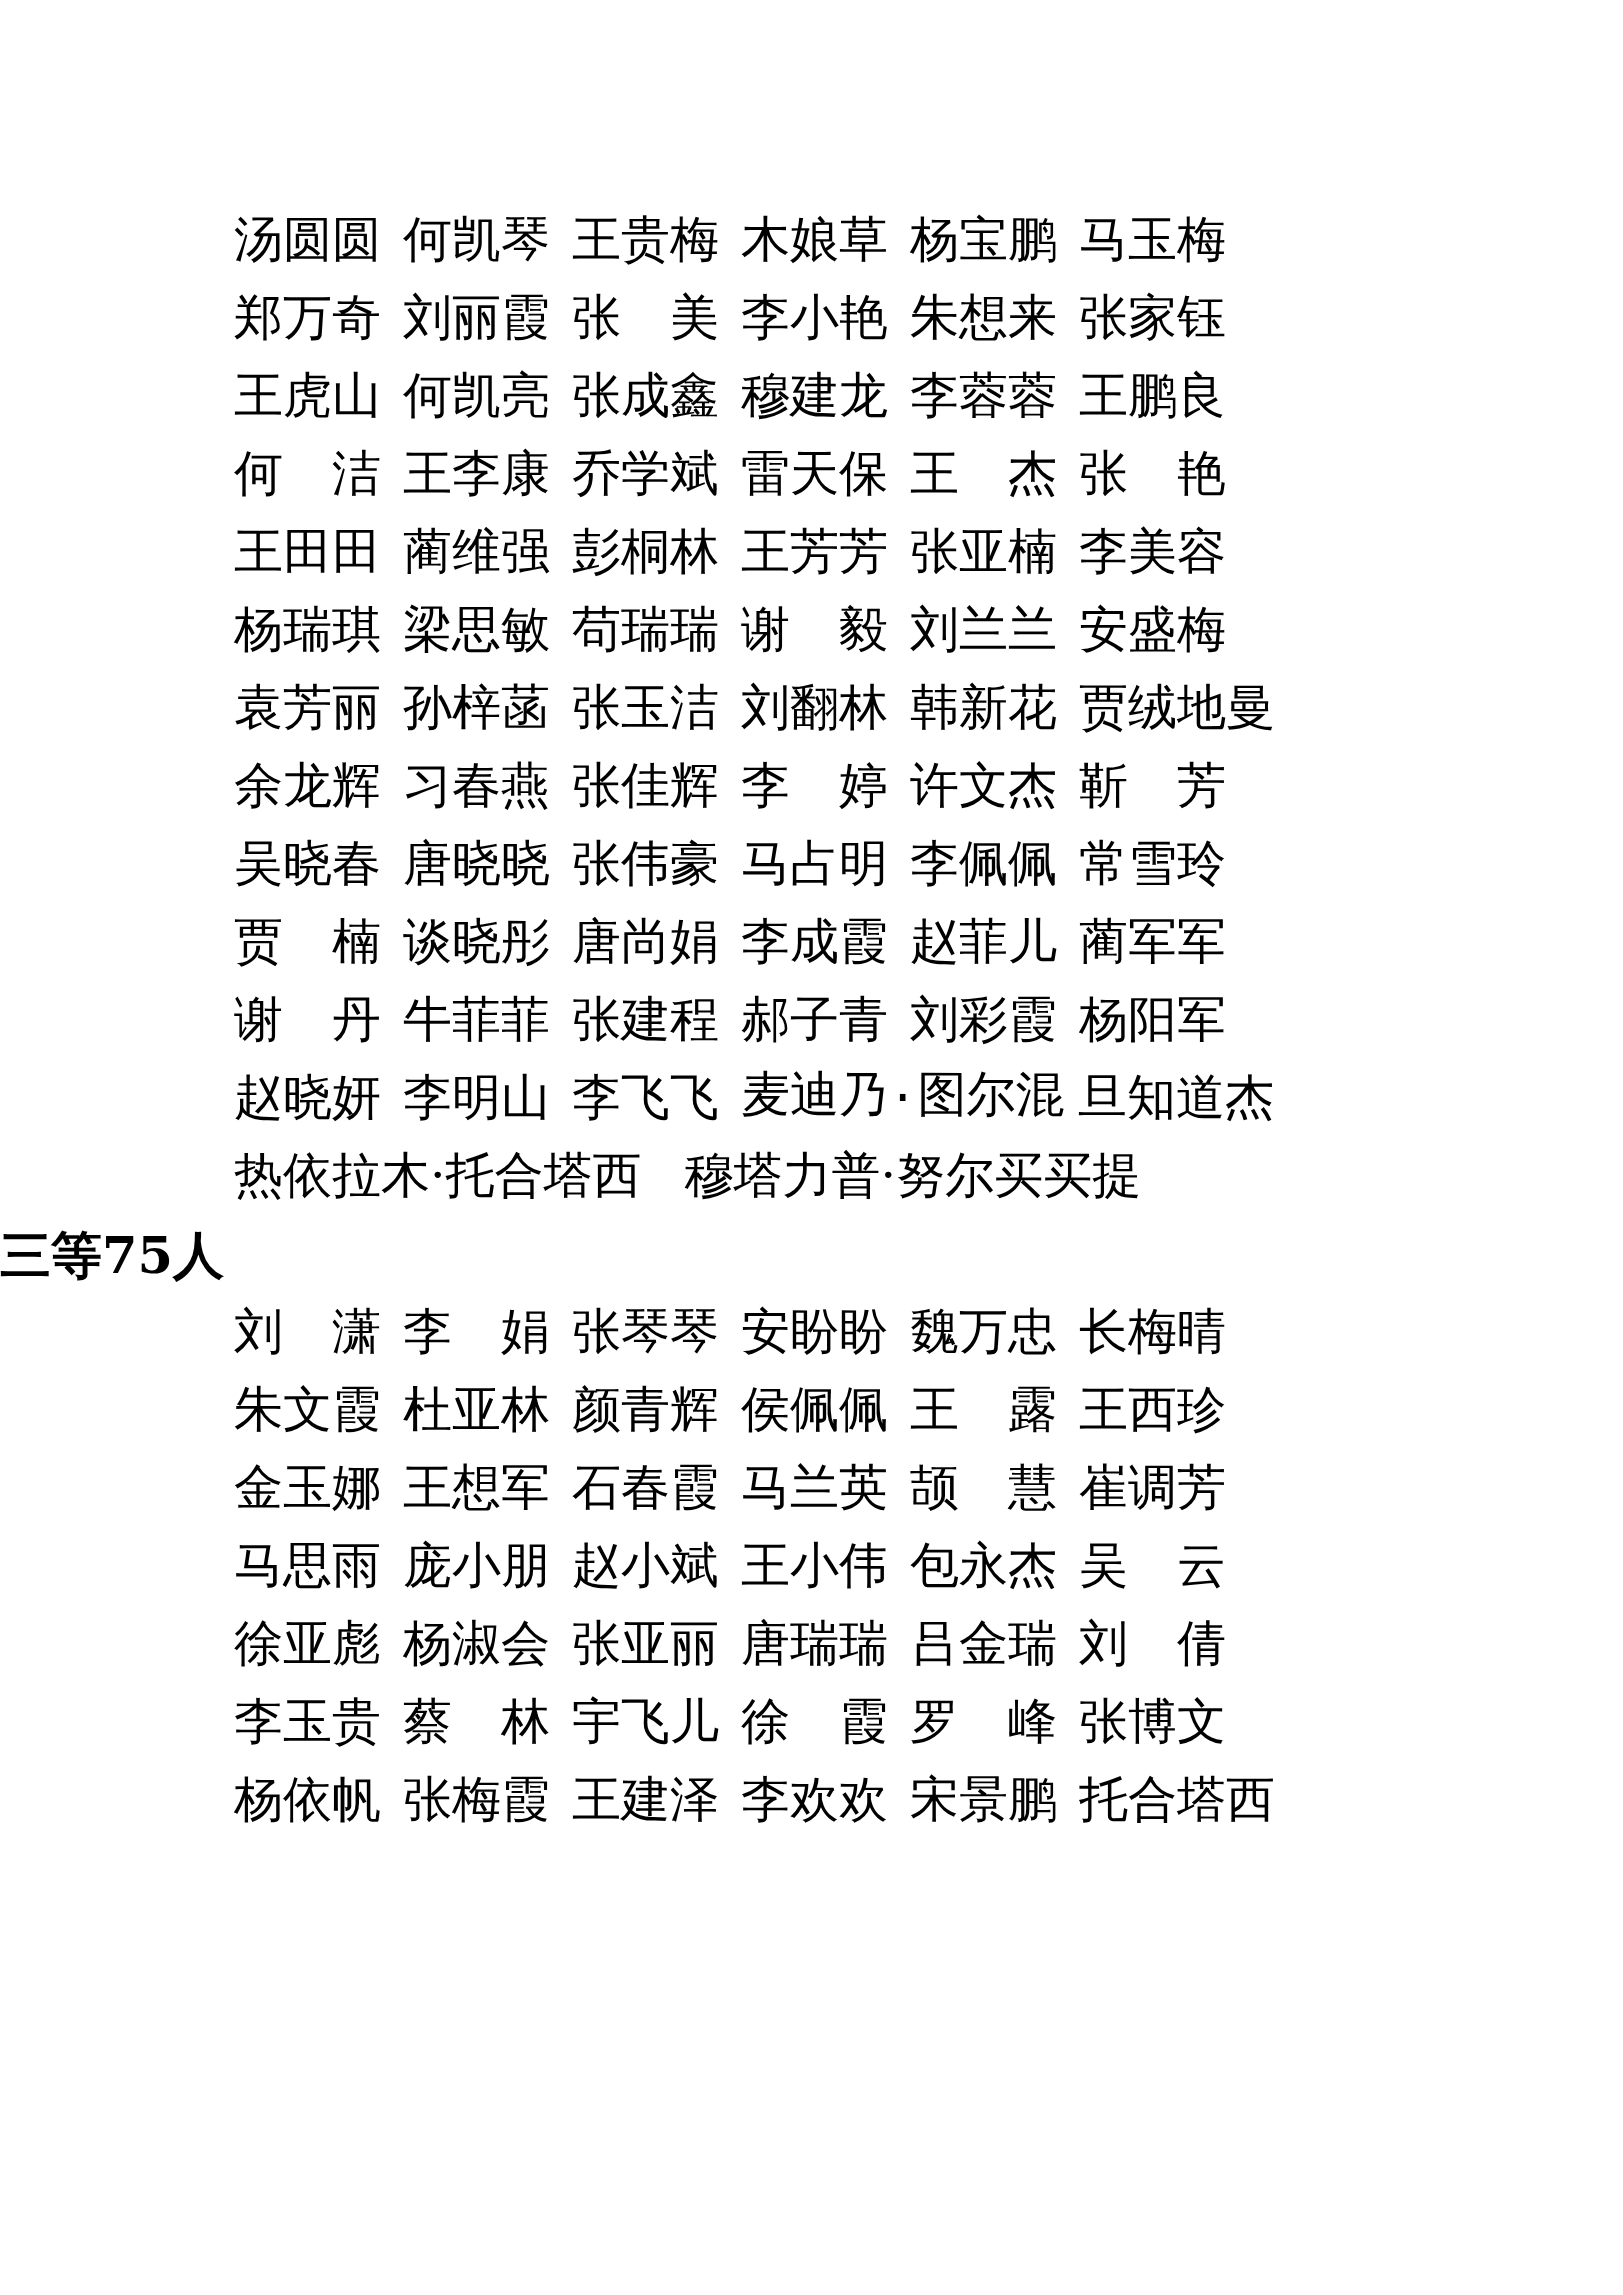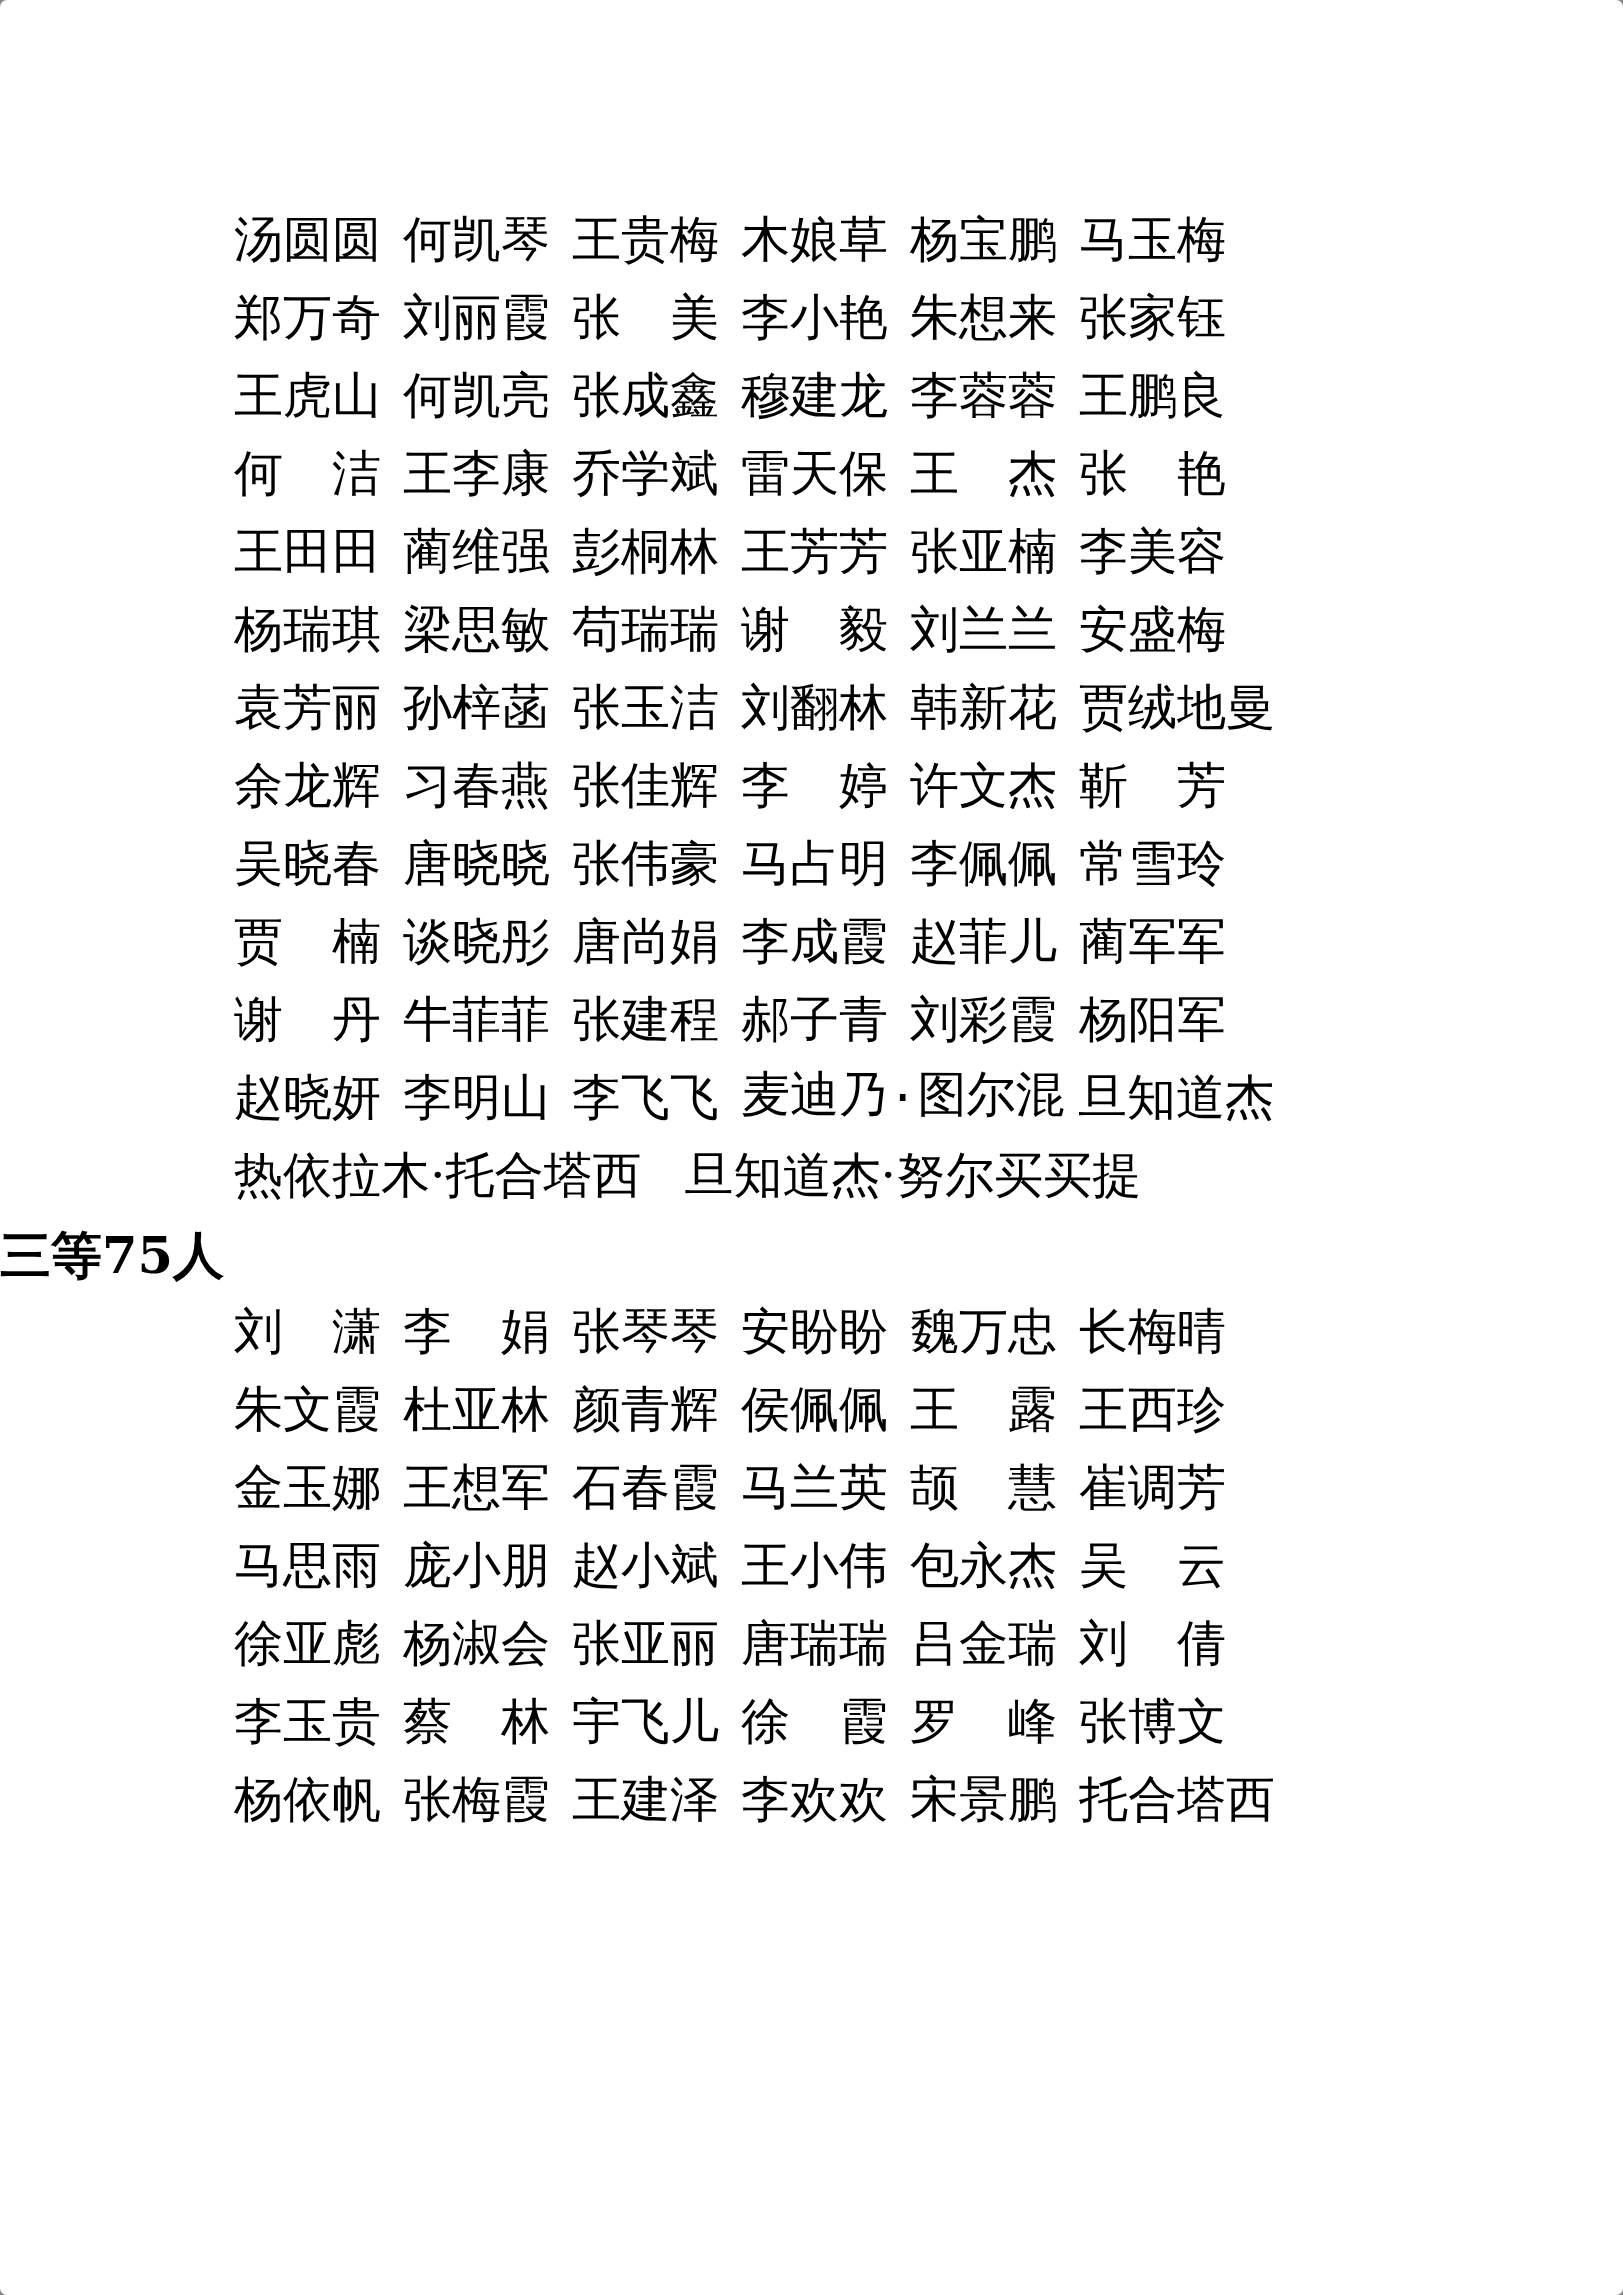--- a/index.html
+++ b/index.html
@@ -5,21 +5,20 @@
   html, body { margin: 0; padding: 0; background: #888; }
   .page {
     position: relative;
     width: 1623px;
     height: 2295px;
     margin: 0 auto;
     background: #ffffff;
     font-family: "DejaVu Serif", "Liberation Serif", serif;
     color: #000000;
     overflow: hidden;
-    border-radius: 7px;
   }
   .content {
     position: absolute;
     top: 212px;
     left: 234px;
     right: 0;
   }
   .row {
     display: flex;
     height: 78px;
@@ -144,21 +143,21 @@
         </div>
         <div class="row">
           <span class="name">赵晓妍</span>
           <span class="name">李明山</span>
           <span class="name">李飞飞</span>
           <span class="name span2">麦迪乃·图尔混</span>
           <span class="name">旦知道杰</span>
         </div>
         <div class="row long">
           <span class="name">热依拉木·托合塔西</span>
-          <span class="name">旦知道杰·努尔买买提</span>
+          <span class="name">穆塔力普·努尔买买提</span>
         </div>
       </div>
     <div class="heading-row">
       <span>三等75人</span>
     </div>
     <div id="after-list">
         <div class="row">
           <span class="name">刘　潇</span>
           <span class="name">李　娟</span>
           <span class="name">张琴琴</span>

